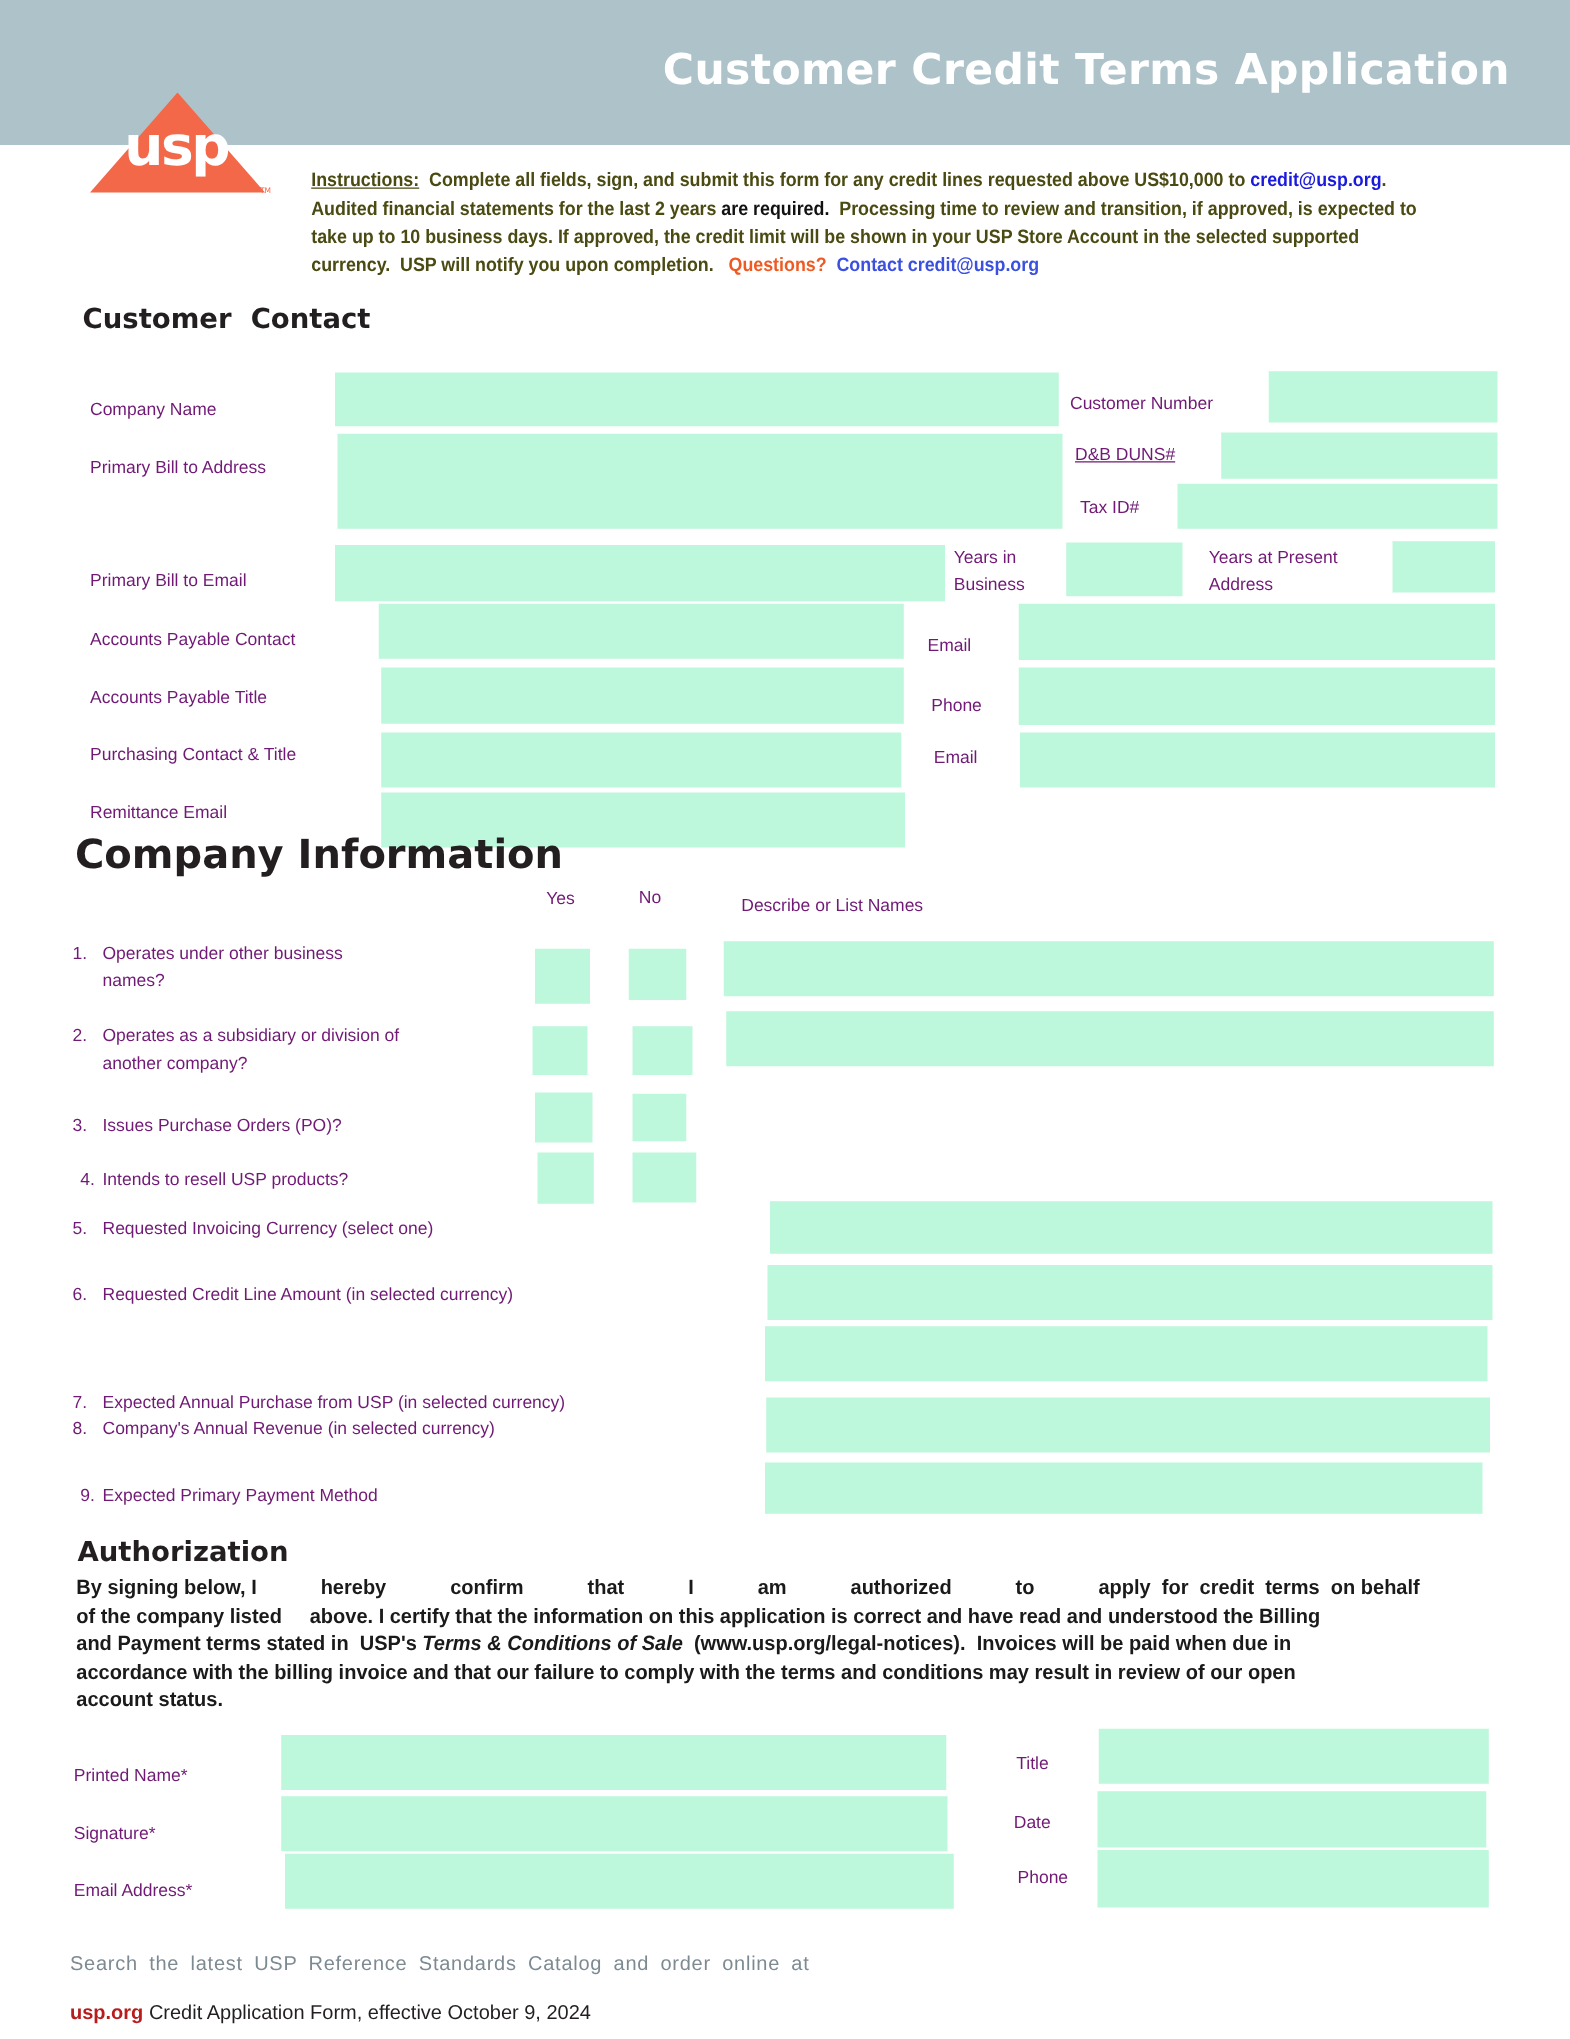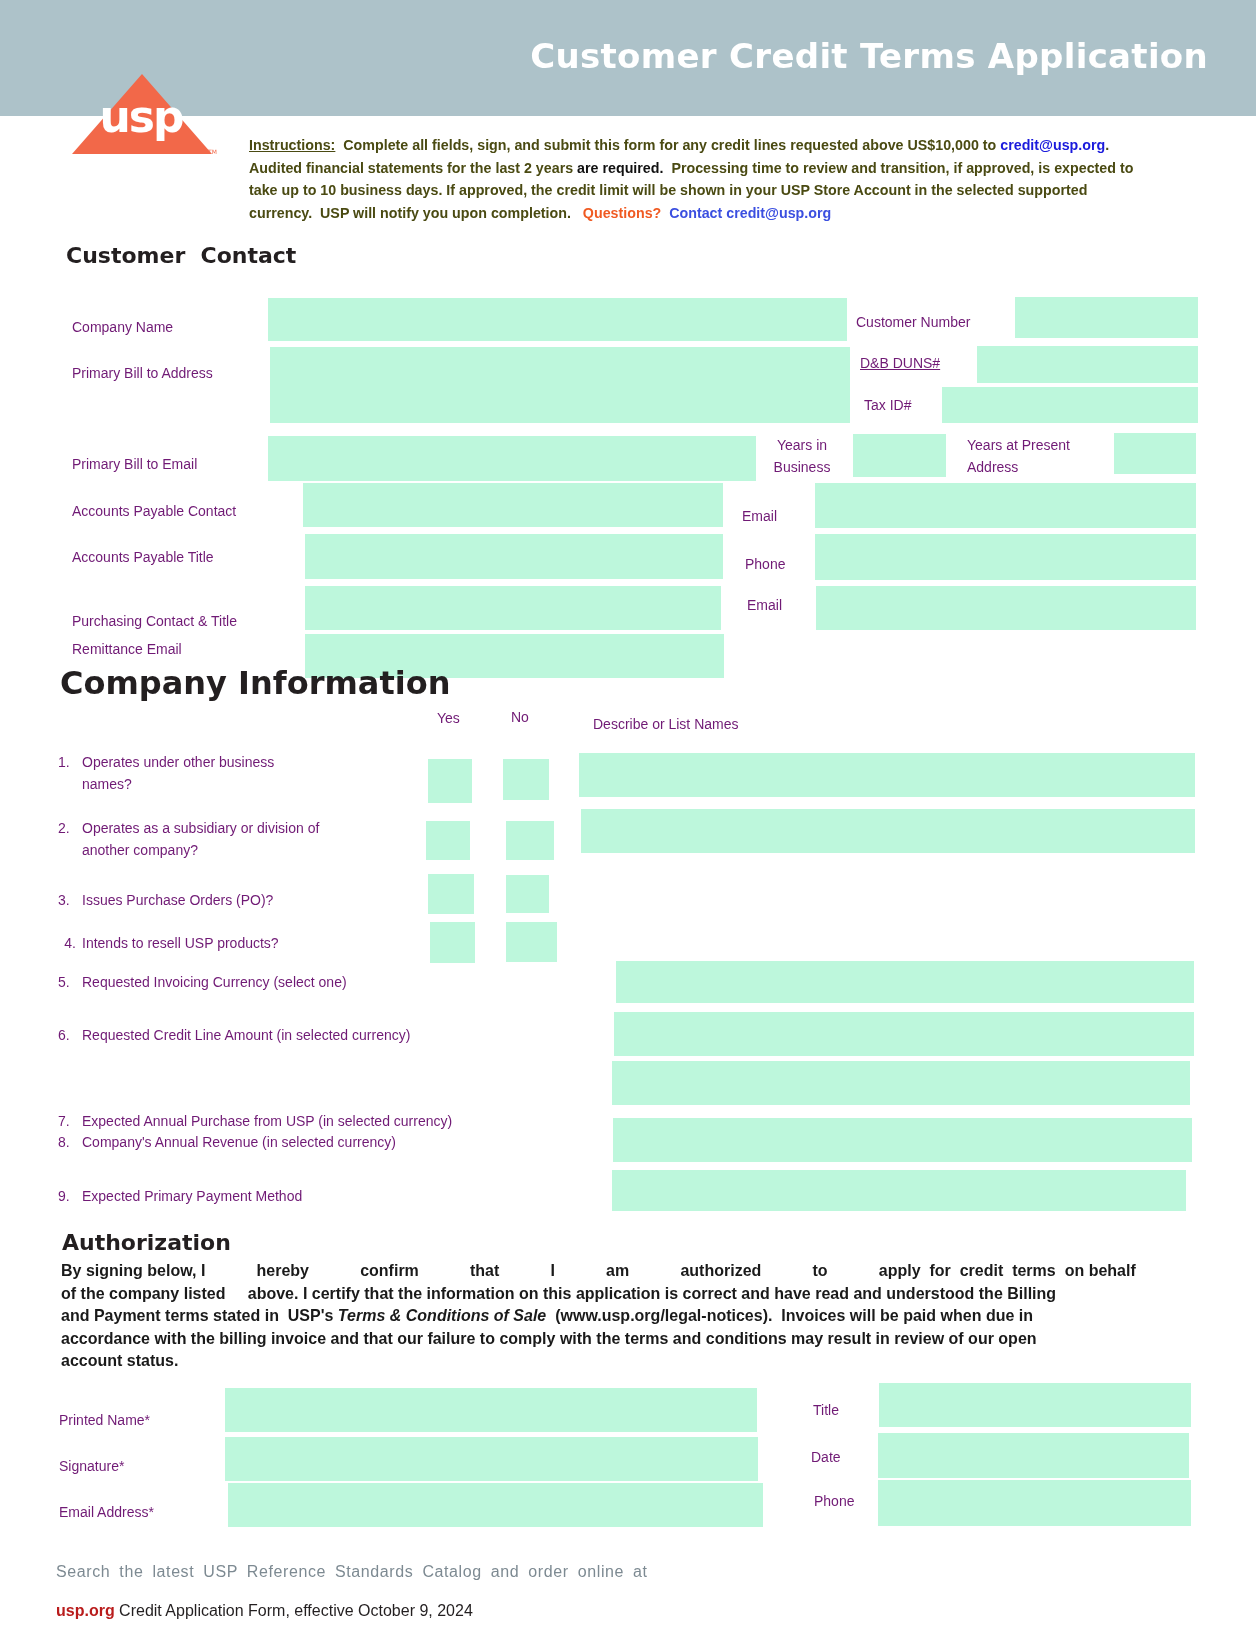--- a/index.html
+++ b/index.html
@@ -85,21 +85,21 @@
 
 <div class="abs lbl" style="left:860px; top:352px;text-decoration:underline;">D&amp;B DUNS#</div>
 <input class="abs field" style="left: 977px; top: 346px; width: 221px; height: 37px;" value="">
 
 <div class="abs lbl" style="left:864px; top:394px;">Tax ID#</div>
 <input class="abs field" style="left: 942px; top: 387px; width: 256px; height: 36px;" value="">
 
 <div class="abs lbl" style="left:72px; top:453px;">Primary Bill to Email</div>
 <input class="abs field" style="left: 268px; top: 436px; width: 488px; height: 45px;" value="">
 
-<div class="abs lbl" style="left:763px; top:434px; text-align:center; width:78px;">
+<div class="abs lbl" style="left:763px; top:434px; text-align:left; width:78px;">
   <div>Years in</div>
   <div>Business</div>
 </div>
 <input class="abs field" style="left: 853px; top: 434px; width: 93px; height: 43px;" value="">
 
 <div class="abs lbl" style="left:967px; top:434px;">
   <div>Years at Present</div>
   <div>Address</div>
 </div>
 <input class="abs field" style="left: 1114px; top: 433px; width: 82px; height: 41px;" value="">
@@ -109,21 +109,21 @@
 
 <div class="abs lbl" style="left:742px; top:505px;">Email</div>
 <input class="abs field" style="left: 815px; top: 483px; width: 381px; height: 45px;" value="">
 
 <div class="abs lbl" style="left:72px; top:546px;">Accounts Payable Title</div>
 <input class="abs field" style="left: 305px; top: 534px; width: 418px; height: 45px;" value="">
 
 <div class="abs lbl" style="left:745px; top:553px;">Phone</div>
 <input class="abs field" style="left: 815px; top: 534px; width: 381px; height: 46px;" value="">
 
-<div class="abs lbl" style="left:72px; top:610px;">Purchasing Contact &amp; Title</div>
+<div class="abs lbl" style="left:72px; top:592px;">Purchasing Contact &amp; Title</div>
 <input class="abs field" style="left: 305px; top: 586px; width: 416px; height: 44px;" value="">
 
 <div class="abs lbl" style="left:747px; top:594px;">Email</div>
 <input class="abs field" style="left: 816px; top: 586px; width: 380px; height: 44px;" value="">
 
 <div class="abs lbl" style="left:72px; top:638px;">Remittance Email</div>
 <input class="abs field" style="left: 305px; top: 634px; width: 419px; height: 44px;" value="">
 
 <div class="abs section-h" style="left:60px; top:664px; font-size:32px;">Company Information</div>
 <div class="abs lbl" style="left:437px; top:707px;">Yes</div>
@@ -171,21 +171,21 @@
 <div class="abs lbl" style="left:58px; top:1078px;margin-top:32px;">
   <span class="q-num">7.</span><span>Expected Annual Purchase from USP (in selected currency)</span>
 </div>
 <input class="abs field" style="left: 612px; top: 1061px; width: 578px; height: 44px;">
 
 <div class="abs lbl" style="left:58px; top:1131px;">
   <span class="q-num">8.</span><span>Company's Annual Revenue (in selected currency)</span>
 </div>
 <input class="abs field" style="left: 613px; top: 1118px; width: 579px; height: 44px;">
 
-<div class="abs lbl" style="left:58px; top:1185px;">
+<div class="abs lbl" style="left:58px; top:1185px;text-align:center;">
   <span class="q-num">9.</span><span>Expected Primary Payment Method</span>
 </div>
 <input class="abs field" style="left: 612px; top: 1170px; width: 574px; height: 41px;">
 
 <div class="abs section-h" style="left:62px; top:1230px; font-size:22px;">Authorization</div>
 <div class="abs auth-text">
   <div class="auth-line spread">
     <span>By signing below, I</span>
     <span>hereby</span>
     <span>confirm</span>

